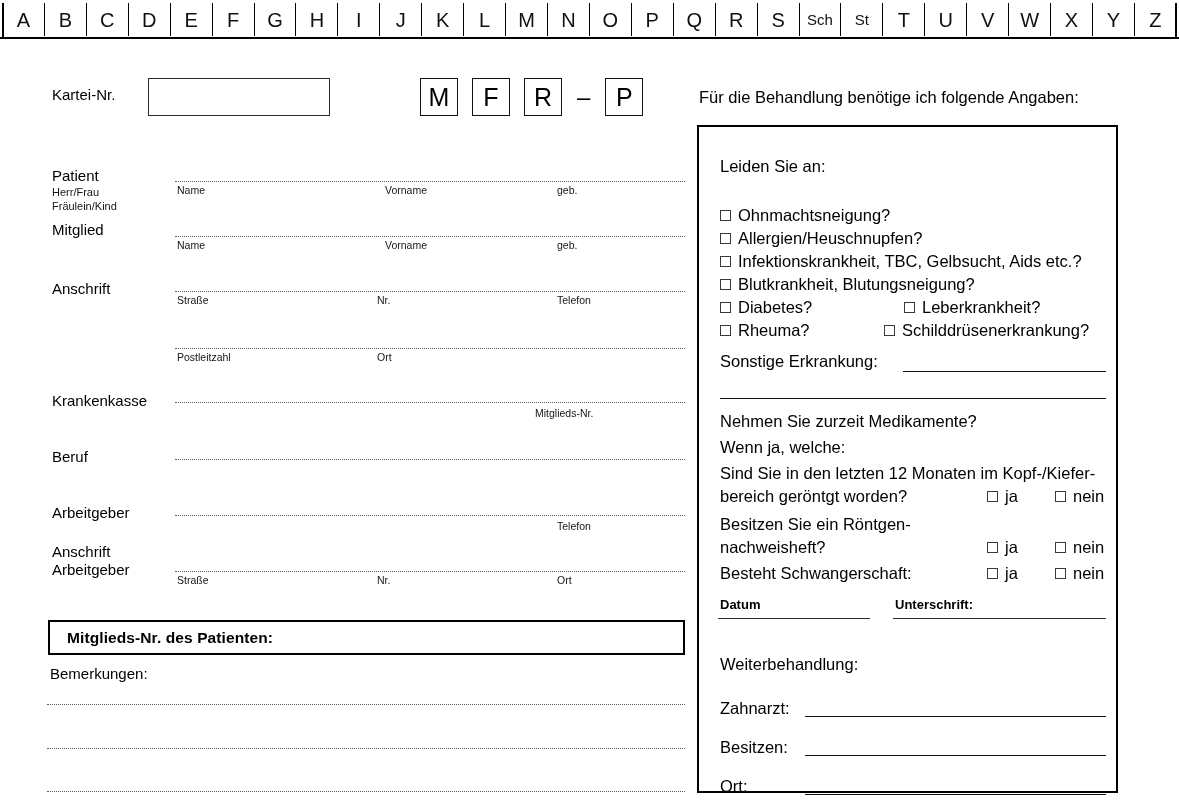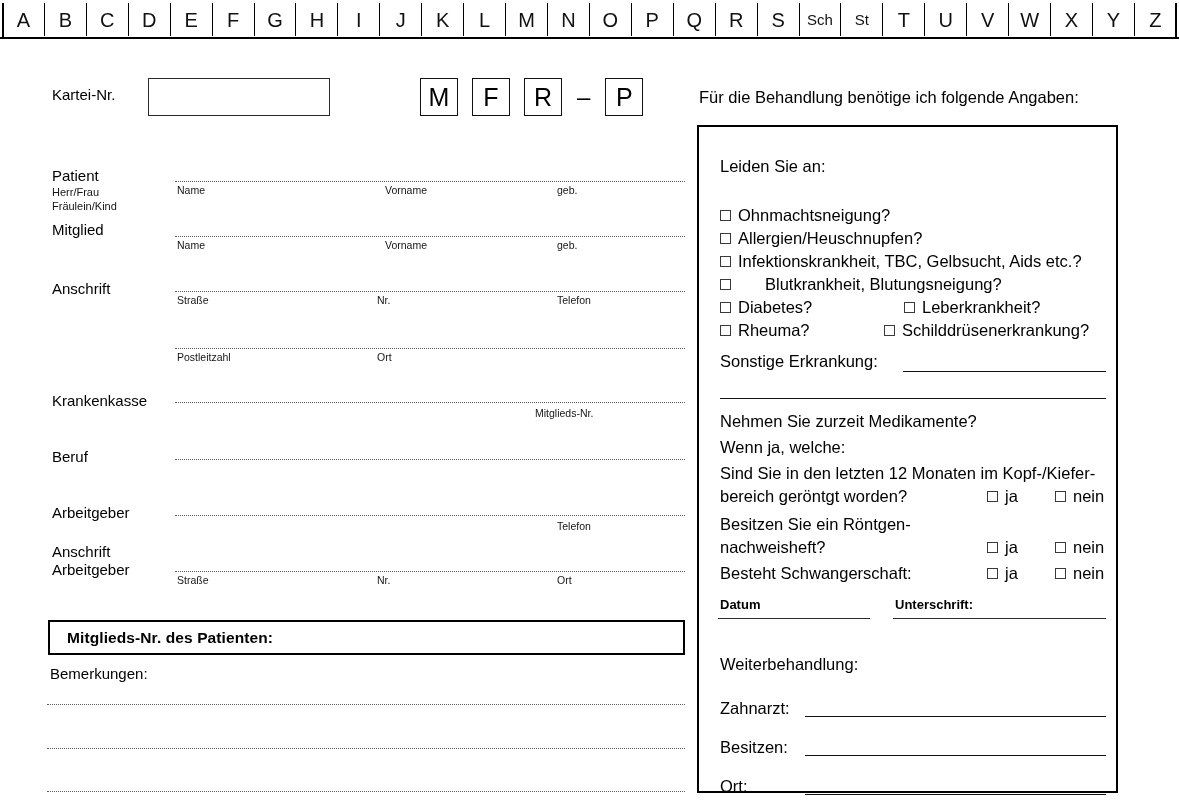--- a/index.html
+++ b/index.html
@@ -335,21 +335,21 @@
         <span>Ohnmachtsneigung?</span>
       </div>
       <div class="q-row" style="left:21px; top:125px;">
         <span class="cbx"></span>
         <span>Infektionskrankheit, TBC, Gelbsucht, Aids etc.?</span>
       </div>
       <div class="q-row" style="left:21px; top:102px;">
         <span class="cbx"></span>
         <span>Allergien/Heuschnupfen?</span>
       </div>
-      <div class="q-row" style="left:21px; top:148px;gap:27px;">
+      <div class="q-row" style="left:21px; top:148px;">
         <span class="cbx"></span>
         <span>Blutkrankheit, Blutungsneigung?</span>
       </div>
 
       <div class="q-row" style="left:21px; top:171px;">
         <span class="cbx"></span>
         <span>Diabetes?</span>
       </div>
       <div class="q-row" style="left:185px; top:171px;padding-left:20px;">
         <span class="cbx"></span>

